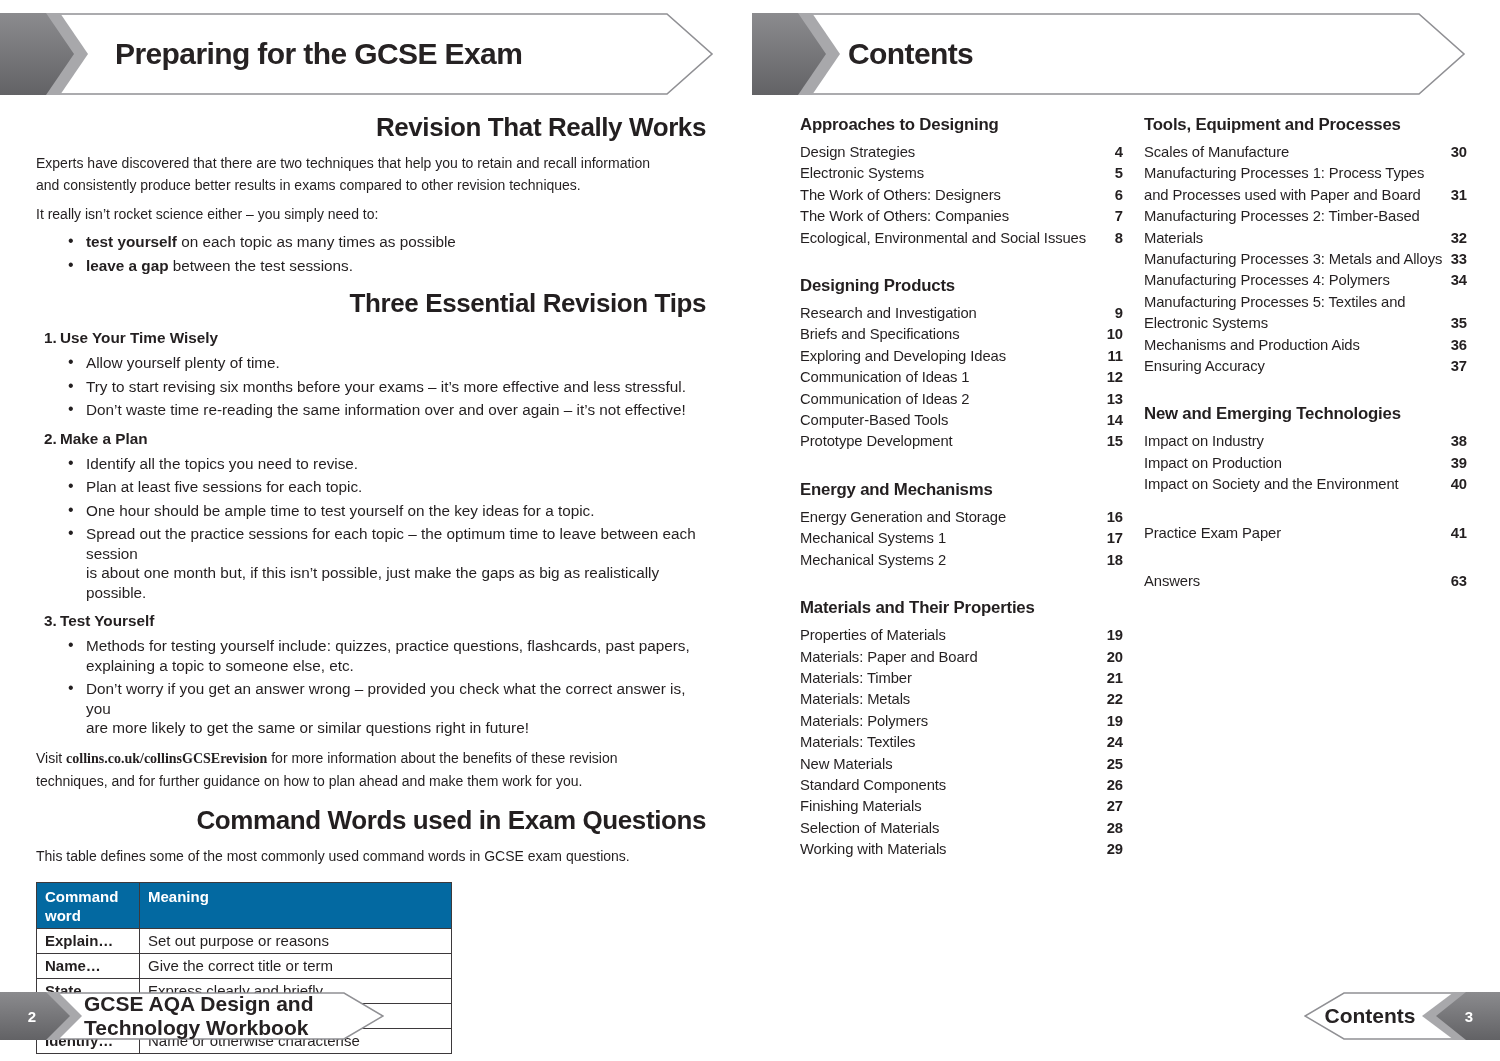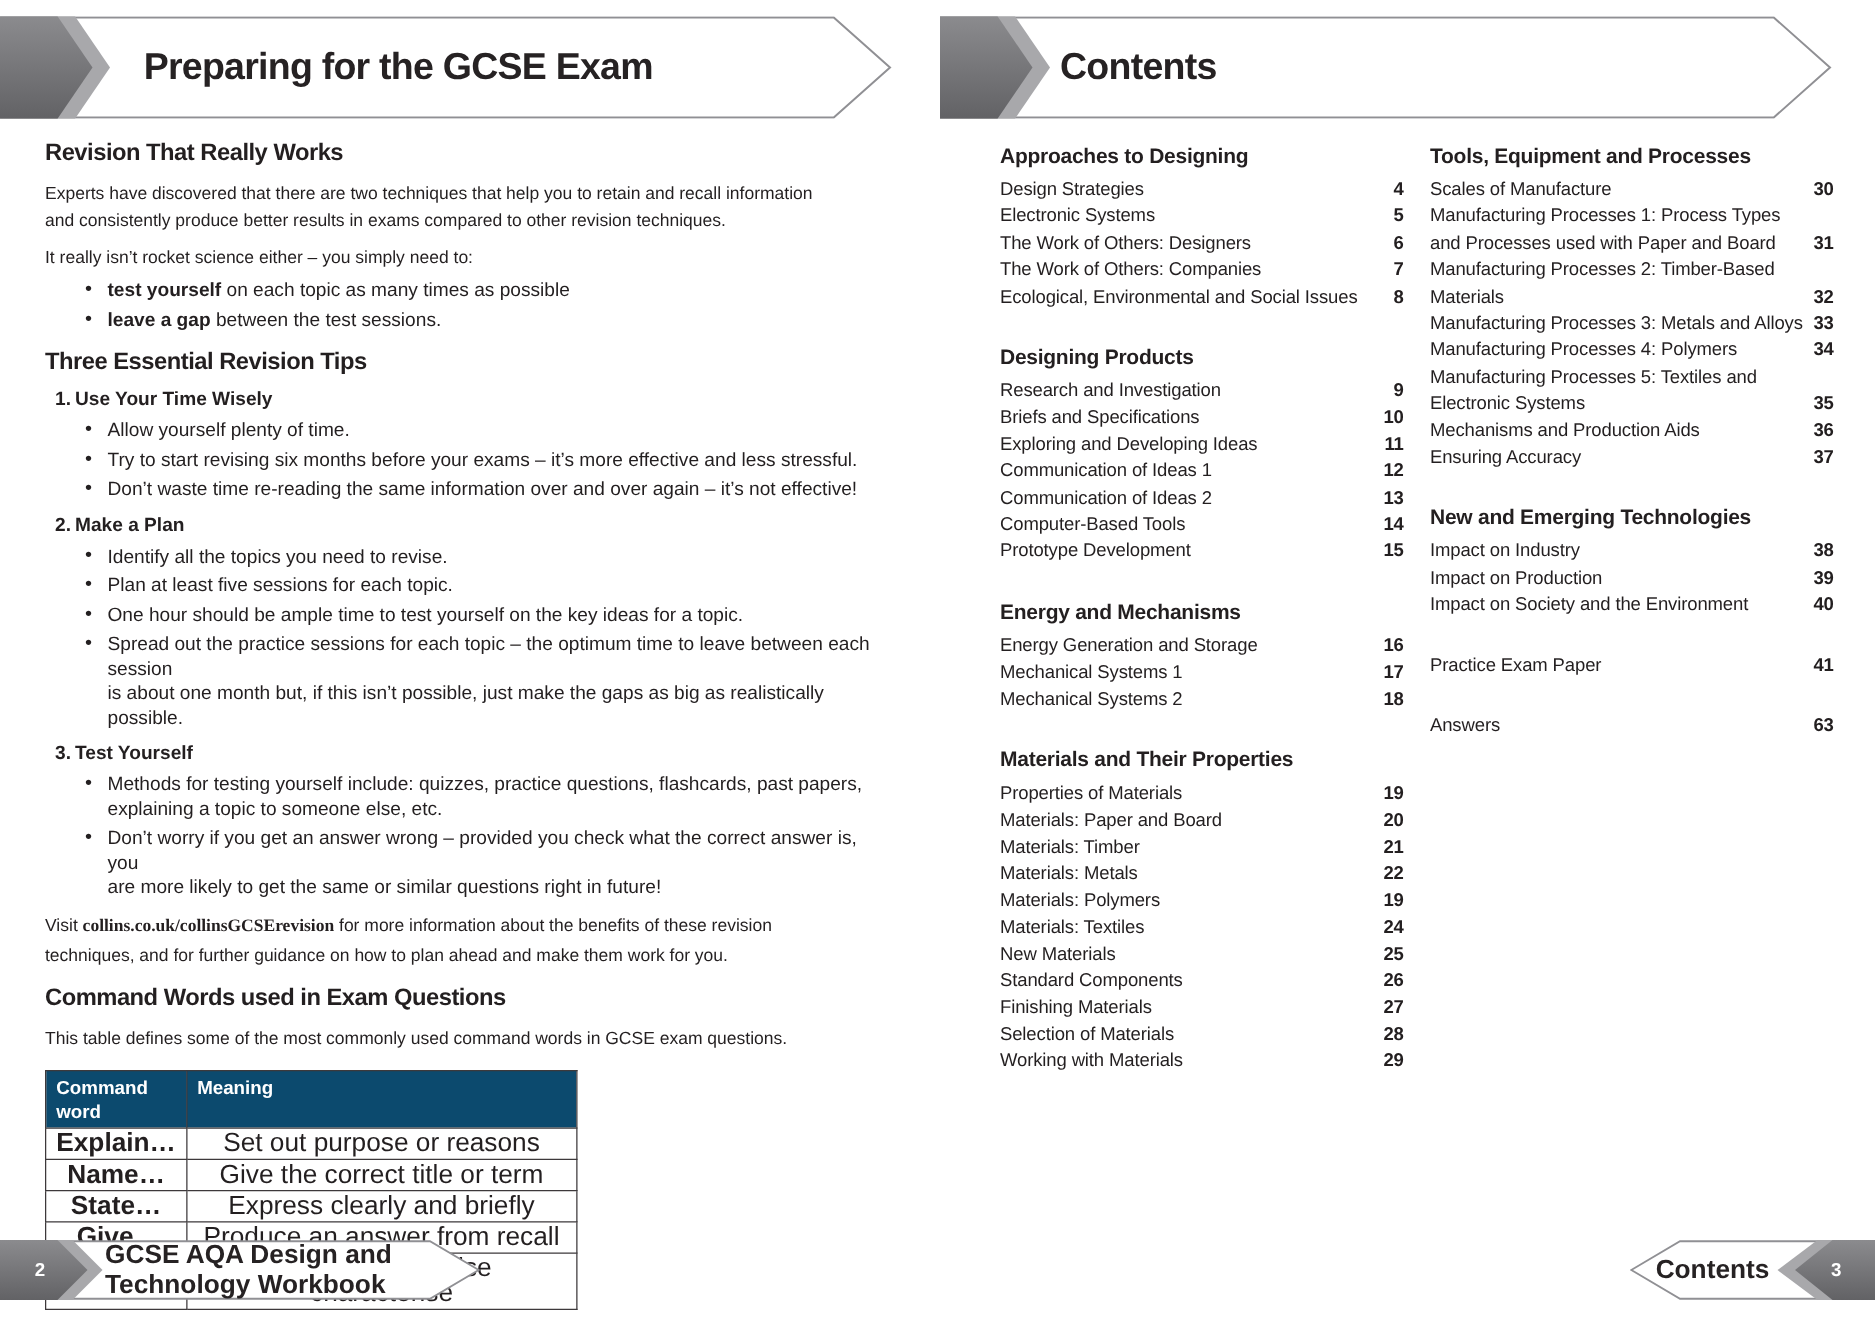--- a/index.html
+++ b/index.html
@@ -33,45 +33,45 @@
   .ftr-right .ftr-num{left:140px;width:50px;}
   .ftr-label{
     position:absolute;top:0;height:100%;display:flex;align-items:center;justify-content:center;
     font-weight:bold;font-size:21px;color:#262223;
   }
   .ftr-left .ftr-label{left:84px;right:30px;}
   .ftr-right .ftr-label{left:22px;width:88px;}
 
   
   .page-left{position:absolute;left:36px;top:112px;width:670px;}
-  .sec-h{font-size:19px;font-weight:bold;letter-spacing:-0.4px;margin:13px 0 9px;}
+  .sec-h{font-size:26px;font-weight:bold;letter-spacing:-0.4px;margin:13px 0 9px;text-align:right;}
   .sec-h.first{margin-top:0;}
   .page-left p{font-size:14px;line-height:22px;margin:0 0 7px;white-space:pre-line;}
   .dotlist{list-style:none;margin:2px 0 10px;padding:0 0 0 30px;}
   .dotlist li{
     position:relative;padding-left:20px;font-size:15.3px;line-height:19.5px;
     margin-bottom:4px;white-space:pre-line;
   }
   .dotlist li::before{content:"•";position:absolute;left:2px;top:-1px;font-size:16px;}
   .tip{margin:0 0 9px;}
   .tip-head{display:flex;font-size:15.3px;font-weight:bold;line-height:20px;margin-bottom:5px;}
   .tip-num{width:24px;padding-left:8px;box-sizing:border-box;}
   .tips-wrap .dotlist{margin-bottom:6px;}
   .visit-p b{font-weight:bold;font-family:Liberation Serif, serif;}
 
   
   .cmd-table{border-collapse:collapse;margin-top:15px;}
   .cmd-table th,.cmd-table td{border:1.6px solid #3d393b;}
   .cmd-table th{
-    background:#0c4a6e;color:#ffffff;font-size:15px;font-weight:bold;
+    background:#0369a1;color:#ffffff;font-size:15px;font-weight:bold;
     text-align:left;vertical-align:top;padding:4px 8px 3px;line-height:19px;
   }
   .cmd-table th.c1{width:86px;}
   .cmd-table th.c2{width:295px;}
-  .cmd-table td{font-size:21px;padding:2px 8px;line-height:20px;text-align:center;}
+  .cmd-table td{font-size:15px;padding:2px 8px;line-height:20px;}
   .cmd-table td.cmd{font-weight:bold;}
 
   
   .toc-col{position:absolute;top:115px;width:323px;}
   #toc-col-1{left:800px;}
   #toc-col-2{left:1144px;}
   .toc-section{margin-bottom:27px;}
   .toc-heading{font-size:16.8px;font-weight:bold;letter-spacing:-0.2px;margin:0 0 7px;}
   .toc-item{display:flex;justify-content:space-between;font-size:14.8px;line-height:21.4px;letter-spacing:-0.1px;}
   .toc-label{}

